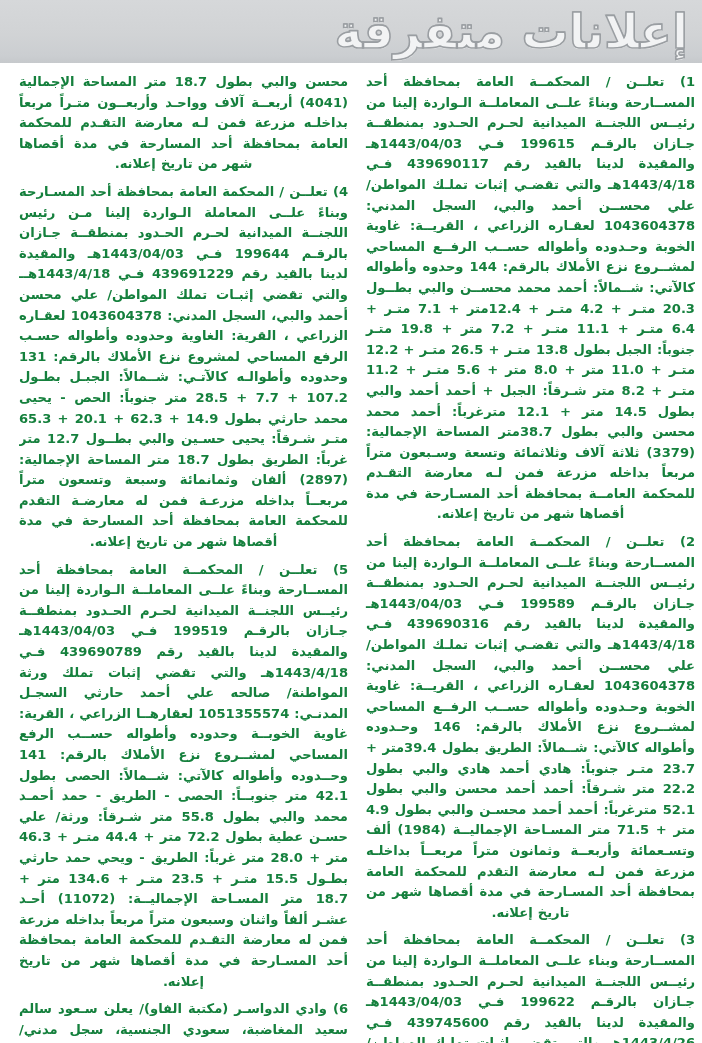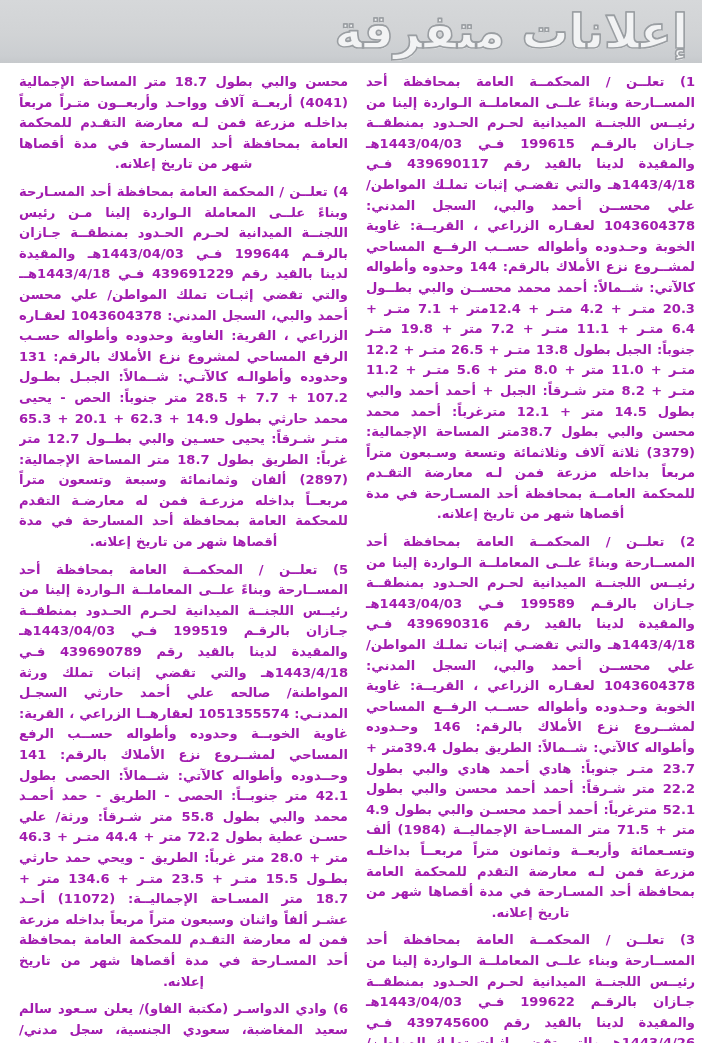--- a/index.html
+++ b/index.html
@@ -68,21 +68,21 @@
   .ad {
     margin: 0 0 7px 0;
     text-align: justify;
     text-align-last: center;
     direction: rtl;
     unicode-bidi: isolate;
   }
   .ad-body {
     font-size: 13.1px;
     line-height: 20.6px;
-    color: #a21caf;
+    color: #15803d;
     font-weight: 600;
     margin: 0;
     word-spacing: 0.5px;
     text-align: justify;
     text-align-last: center;
   }
   .ad:last-child { margin-bottom: 0; }
 </style>
 </head>
 <body>

